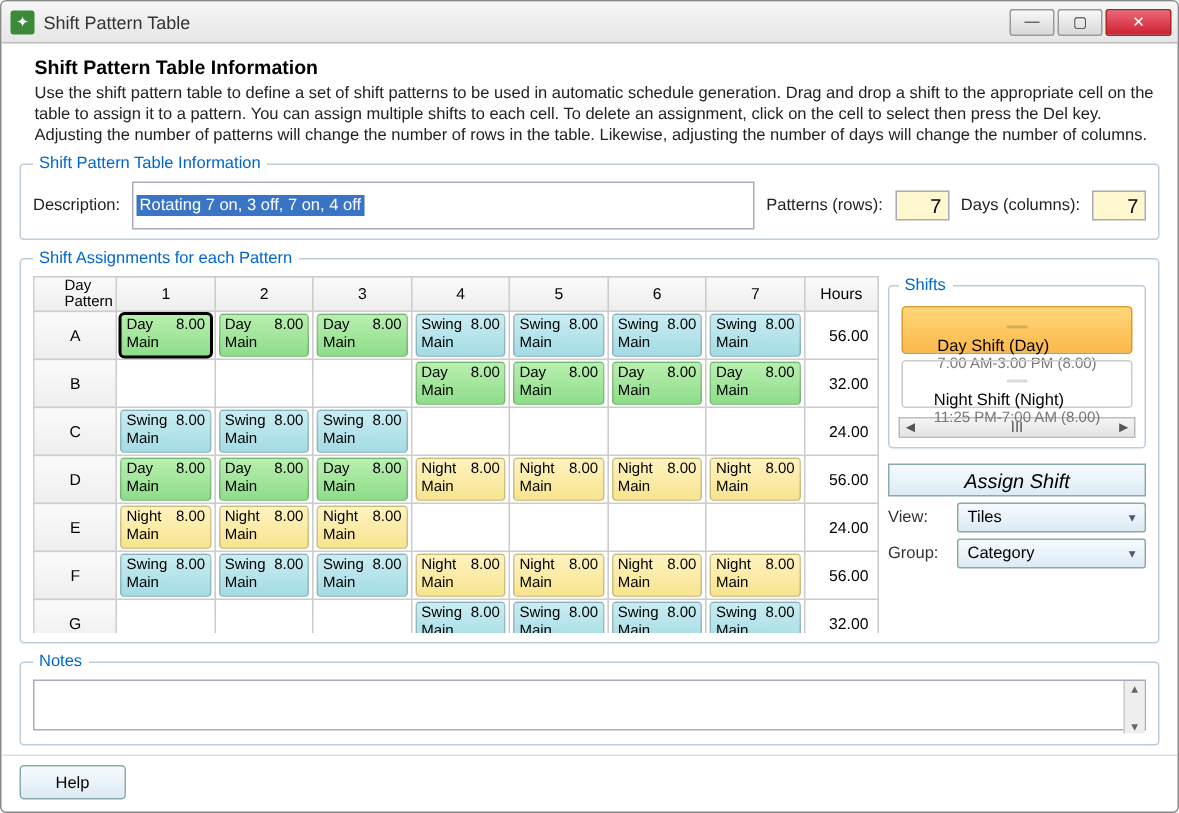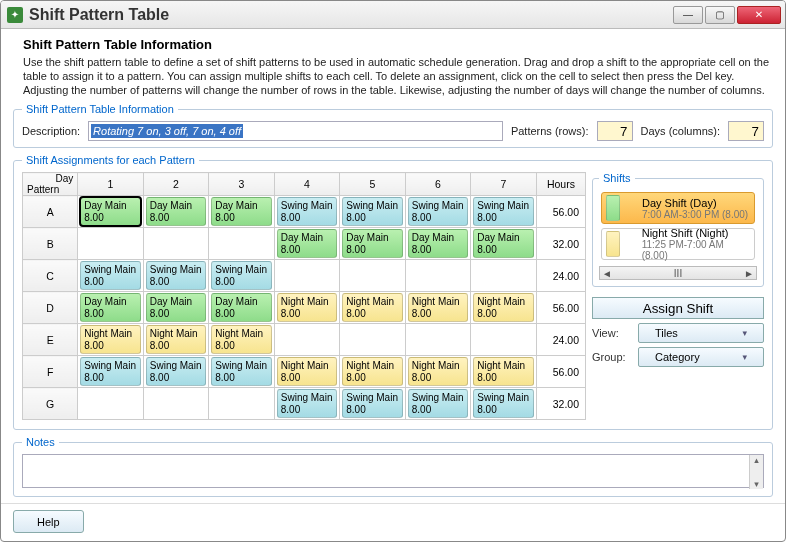--- a/index.html
+++ b/index.html
@@ -25,21 +25,21 @@
     padding: 0 4px 0 6px;
   }
   .titlebar .icon {
     width: 16px; height: 16px;
     background: #3a8a3a;
     border-radius: 2px;
     margin-right: 6px;
     display: flex; align-items: center; justify-content: center;
     color: #fff; font-size: 10px;
   }
-  .titlebar .title { font-size: 16px; color: #333; font-weight: bold; }
+  .titlebar .title { font-size: 12px; color: #333; }
   .titlebar .wincontrols { margin-left: auto; display: flex; gap: 2px; }
   .winbtn {
     width: 30px; height: 18px;
     border: 1px solid #999;
     background: linear-gradient(#f8f8f8,#d8d8d8);
     border-radius: 2px;
     display: flex; align-items: center; justify-content: center;
     font-size: 10px; color: #333;
   }
   .winbtn.close { background: linear-gradient(#e67,#c23); color:#fff; border-color:#a22; width:44px; }
@@ -83,70 +83,71 @@
     text-align: left;
     background: #fff;
   }
   table.grid th {
     background: linear-gradient(#fafafa,#eee);
     font-weight: normal;
     text-align: center;
     vertical-align: middle;
     height: 22px;
   }
-  table.grid th.corner { text-align: left; padding: 0 4px; }
+  table.grid th.corner { text-align: left; padding: 0 20px; }
   table.grid td.pattern {
     background: linear-gradient(#fafafa,#eee);
     text-align: center;
     vertical-align: middle;
   }
   table.grid td.hours { text-align: right; vertical-align: middle; padding-right:6px; background:#fff;}
   col.pat { width: 54px; }
   col.day { width: 64px; }
   col.hrs { width: 48px; }
 
   .shiftcell {
     width: 100%; height: 100%;
     border-radius: 3px;
     padding: 1px 3px;
-    display:flex; flex-direction:column; justify-content:center;
+    display:flex; justify-content:center;
     font-size: 10px;
     line-height: 1.15;
     border: 1px solid rgba(0,0,0,.18);
   }
   .day   { background: linear-gradient(#b9f0b0,#8edc8a); }
   .night { background: linear-gradient(#fff3c0,#f7e48f); }
   .swing { background: linear-gradient(#c9edf2,#a4dbe4); }
   .shiftcell.selected { outline: 2px solid #000; outline-offset:-1px; }
 
   
   .side { width: 172px; display:flex; flex-direction:column; }
   .shiftlist { display:flex; flex-direction:column; gap:4px; padding:2px; }
   .shiftitem {
-    display:flex; align-items:center; gap:22px;
+    display:flex; align-items:center; gap:6px;
     border:1px solid #ccc; border-radius:3px;
-    padding: 1px 4px;
+    padding: 12px 4px;
     height: 32px;
+    flex-direction: column;
   }
   .shiftitem .swatch { width:14px; height:26px; border-radius:2px; border:1px solid rgba(0,0,0,.15);}
   .shiftitem .labels { display:flex; flex-direction:column; line-height:1.1; }
   .shiftitem .sub { color:#777; font-size:10px;}
   .shiftitem.selected { background: linear-gradient(#ffd77a,#fcb84b); border-color:#d99a2e; }
   .hscroll {
     height: 14px; margin-top:4px;
     border:1px solid #bbb;
     background: linear-gradient(#f4f4f4,#e4e4e4);
     display:flex; align-items:center; justify-content:space-between;
     font-size:10px; padding:0 2px; color:#555;
   }
-  .assignbtn { margin-top:4px; height:22px; width:100%; border:1px solid #8aa; background:linear-gradient(#f6fbff,#dceaf4); border-radius:0; }
+  .assignbtn { margin-top:4px; height:22px; width:100%; border:1px solid #8aa; background:linear-gradient(#f6fbff,#dceaf4); border-radius:0;font-style:italic; }
 
   .vg { display:flex; align-items:center; gap:6px; margin-top:4px; }
   .vg label { width:40px; color:#333; }
-  .combo { flex:1; height:20px; border:1px solid #8aa; background:linear-gradient(#f6fbff,#dceaf4); display:flex; align-items:center; padding:0 16px; justify-content:space-between; border-radius:2px;}
+  .combo { flex:1; height:20px; border:1px solid #8aa; background:linear-gradient(#f6fbff,#dceaf4); display:flex; align-items:center; padding:0 6px; justify-content:space-between; border-radius:2px;}
   .combo .arr { font-size:9px; color:#557;}
   
   .notesbox textarea {
     width:100%; height:34px; border:1px solid #aab; resize:none; background:#fff;
   }
   .notes-wrap { position:relative; }
   .notes-scroll { position:absolute; right:1px; top:1px; bottom:1px; width:14px; background:#eee; border-left:1px solid #ccc; display:flex; flex-direction:column; justify-content:space-between; align-items:center; font-size:9px; color:#666;}
   
   .bottombar { display:flex; padding:6px 12px 8px 12px; border-top:1px solid #ddd;}
   button.std { height:23px; min-width:68px; padding:0 23px; border:1px solid #8aa; background:linear-gradient(#f6fbff,#dceaf4); border-radius:3px; font-size:11px;}
@@ -166,21 +167,21 @@
 </div>
 
 <div class="content">
   <h2 class="maintitle">Shift Pattern Table Information</h2>
   <p class="instructions">Use the shift pattern table to define a set of shift patterns to be used in automatic schedule generation. Drag and drop a shift to the appropriate cell on the table to assign it to a pattern. You can assign multiple shifts to each cell. To delete an assignment, click on the cell to select then press the Del key.  Adjusting the number of patterns will change the number of rows in the table. Likewise, adjusting the number of days will change the number of columns.</p>
 
   <fieldset>
     <legend>Shift Pattern Table Information</legend>
     <div class="inforow">
       <label>Description:</label>
-      <div class="desc sel" style="flex:1;height:20px;border:1px solid #aab;padding:1px 2px;display:flex;align-items:center;font-style:italic;">
+      <div class="desc sel" style="flex:1;height:32px;border:1px solid #aab;padding:1px 2px;display:flex;align-items:center;">
         <span class="desc-selected">Rotating 7 on, 3 off, 7 on, 4 off</span>
       </div>
       <label>Patterns (rows):</label>
       <input class="num" value="7" style="">
       <label>Days (columns):</label>
       <input class="num" value="7" style="">
     </div>
   </fieldset>
 
   <fieldset class="assignments" style="flex:1; display:flex; flex-direction:column; min-height:0;">

